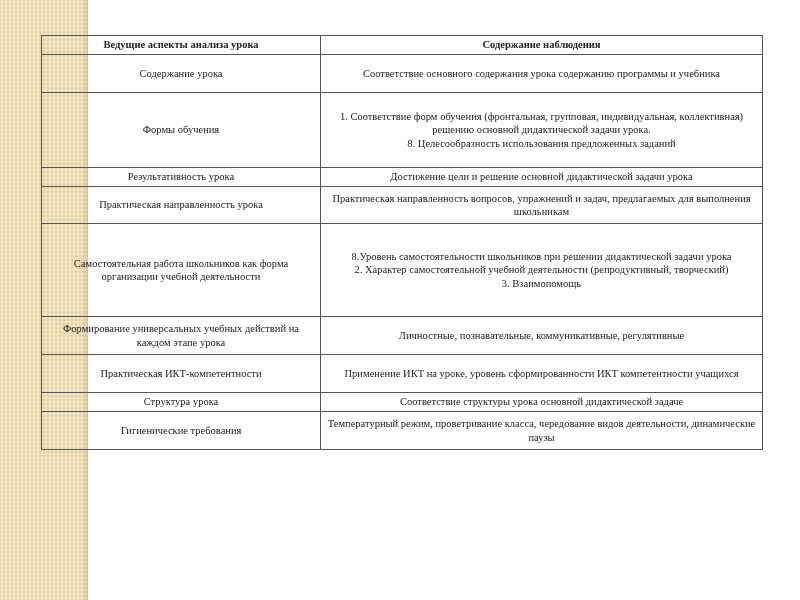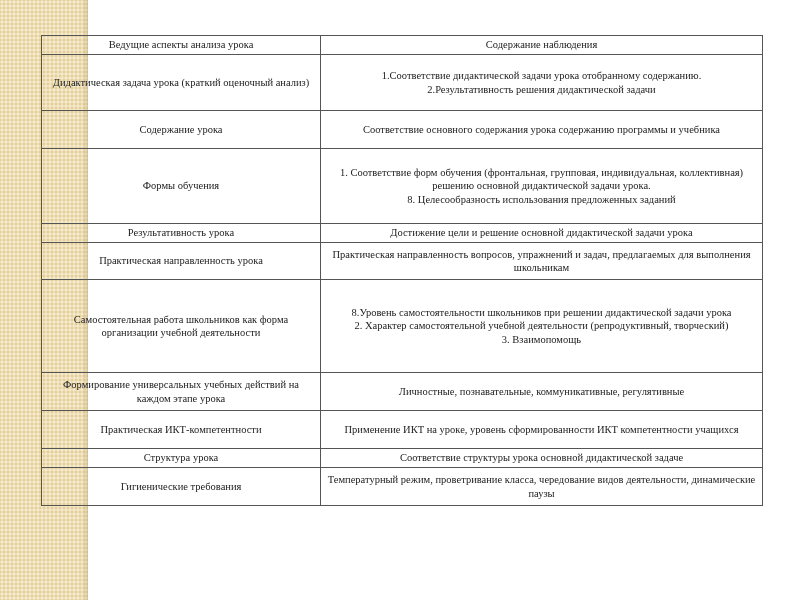--- a/index.html
+++ b/index.html
@@ -25,21 +25,21 @@
     position:absolute; left:41px; top:35px; width:721px;
     border-collapse:collapse; table-layout:fixed;
     background:transparent;
   }
   td, th {
     border:1.5px solid #555;
     text-align:center; vertical-align:middle;
     font-size:10.5px; line-height:13.2px; color:#222;
     padding:1px 6px;
   }
-  th { font-weight:normal; height:16px; }
+  th { font-weight:bold; height:16px; }
   col.c1 { width:279px; }
   col.c2 { width:442px; }
   .line { display:block; }
 </style>
 </head>
 <body>
 
 <div class="strip"></div>
 
 <table>
@@ -47,27 +47,20 @@
       <col class="c1">
       <col class="c2">
     </colgroup>
   <thead>
     <tr>
       <th>Ведущие аспекты анализа урока</th>
       <th>Содержание наблюдения</th>
     </tr>
   </thead>
   <tbody>
-    <tr style="height:56px">
-      <td>Дидактическая задача урока (краткий оценочный анализ)</td>
-      <td>
-        <span class="line">1.Соответствие дидактической задачи урока отобранному содержанию.</span>
-        <span class="line">2.Результативность решения дидактической задачи</span>
-      </td>
-    </tr>
     <tr style="height:38px">
       <td>Содержание урока</td>
       <td>
         <span class="line">Соответствие основного содержания урока содержанию программы и учебника</span>
       </td>
     </tr>
     <tr style="height:75px">
       <td>Формы обучения</td>
       <td>
         <span class="line">1. Соответствие форм обучения (фронтальная, групповая, индивидуальная, коллективная) решению основной дидактической задачи урока.</span>

